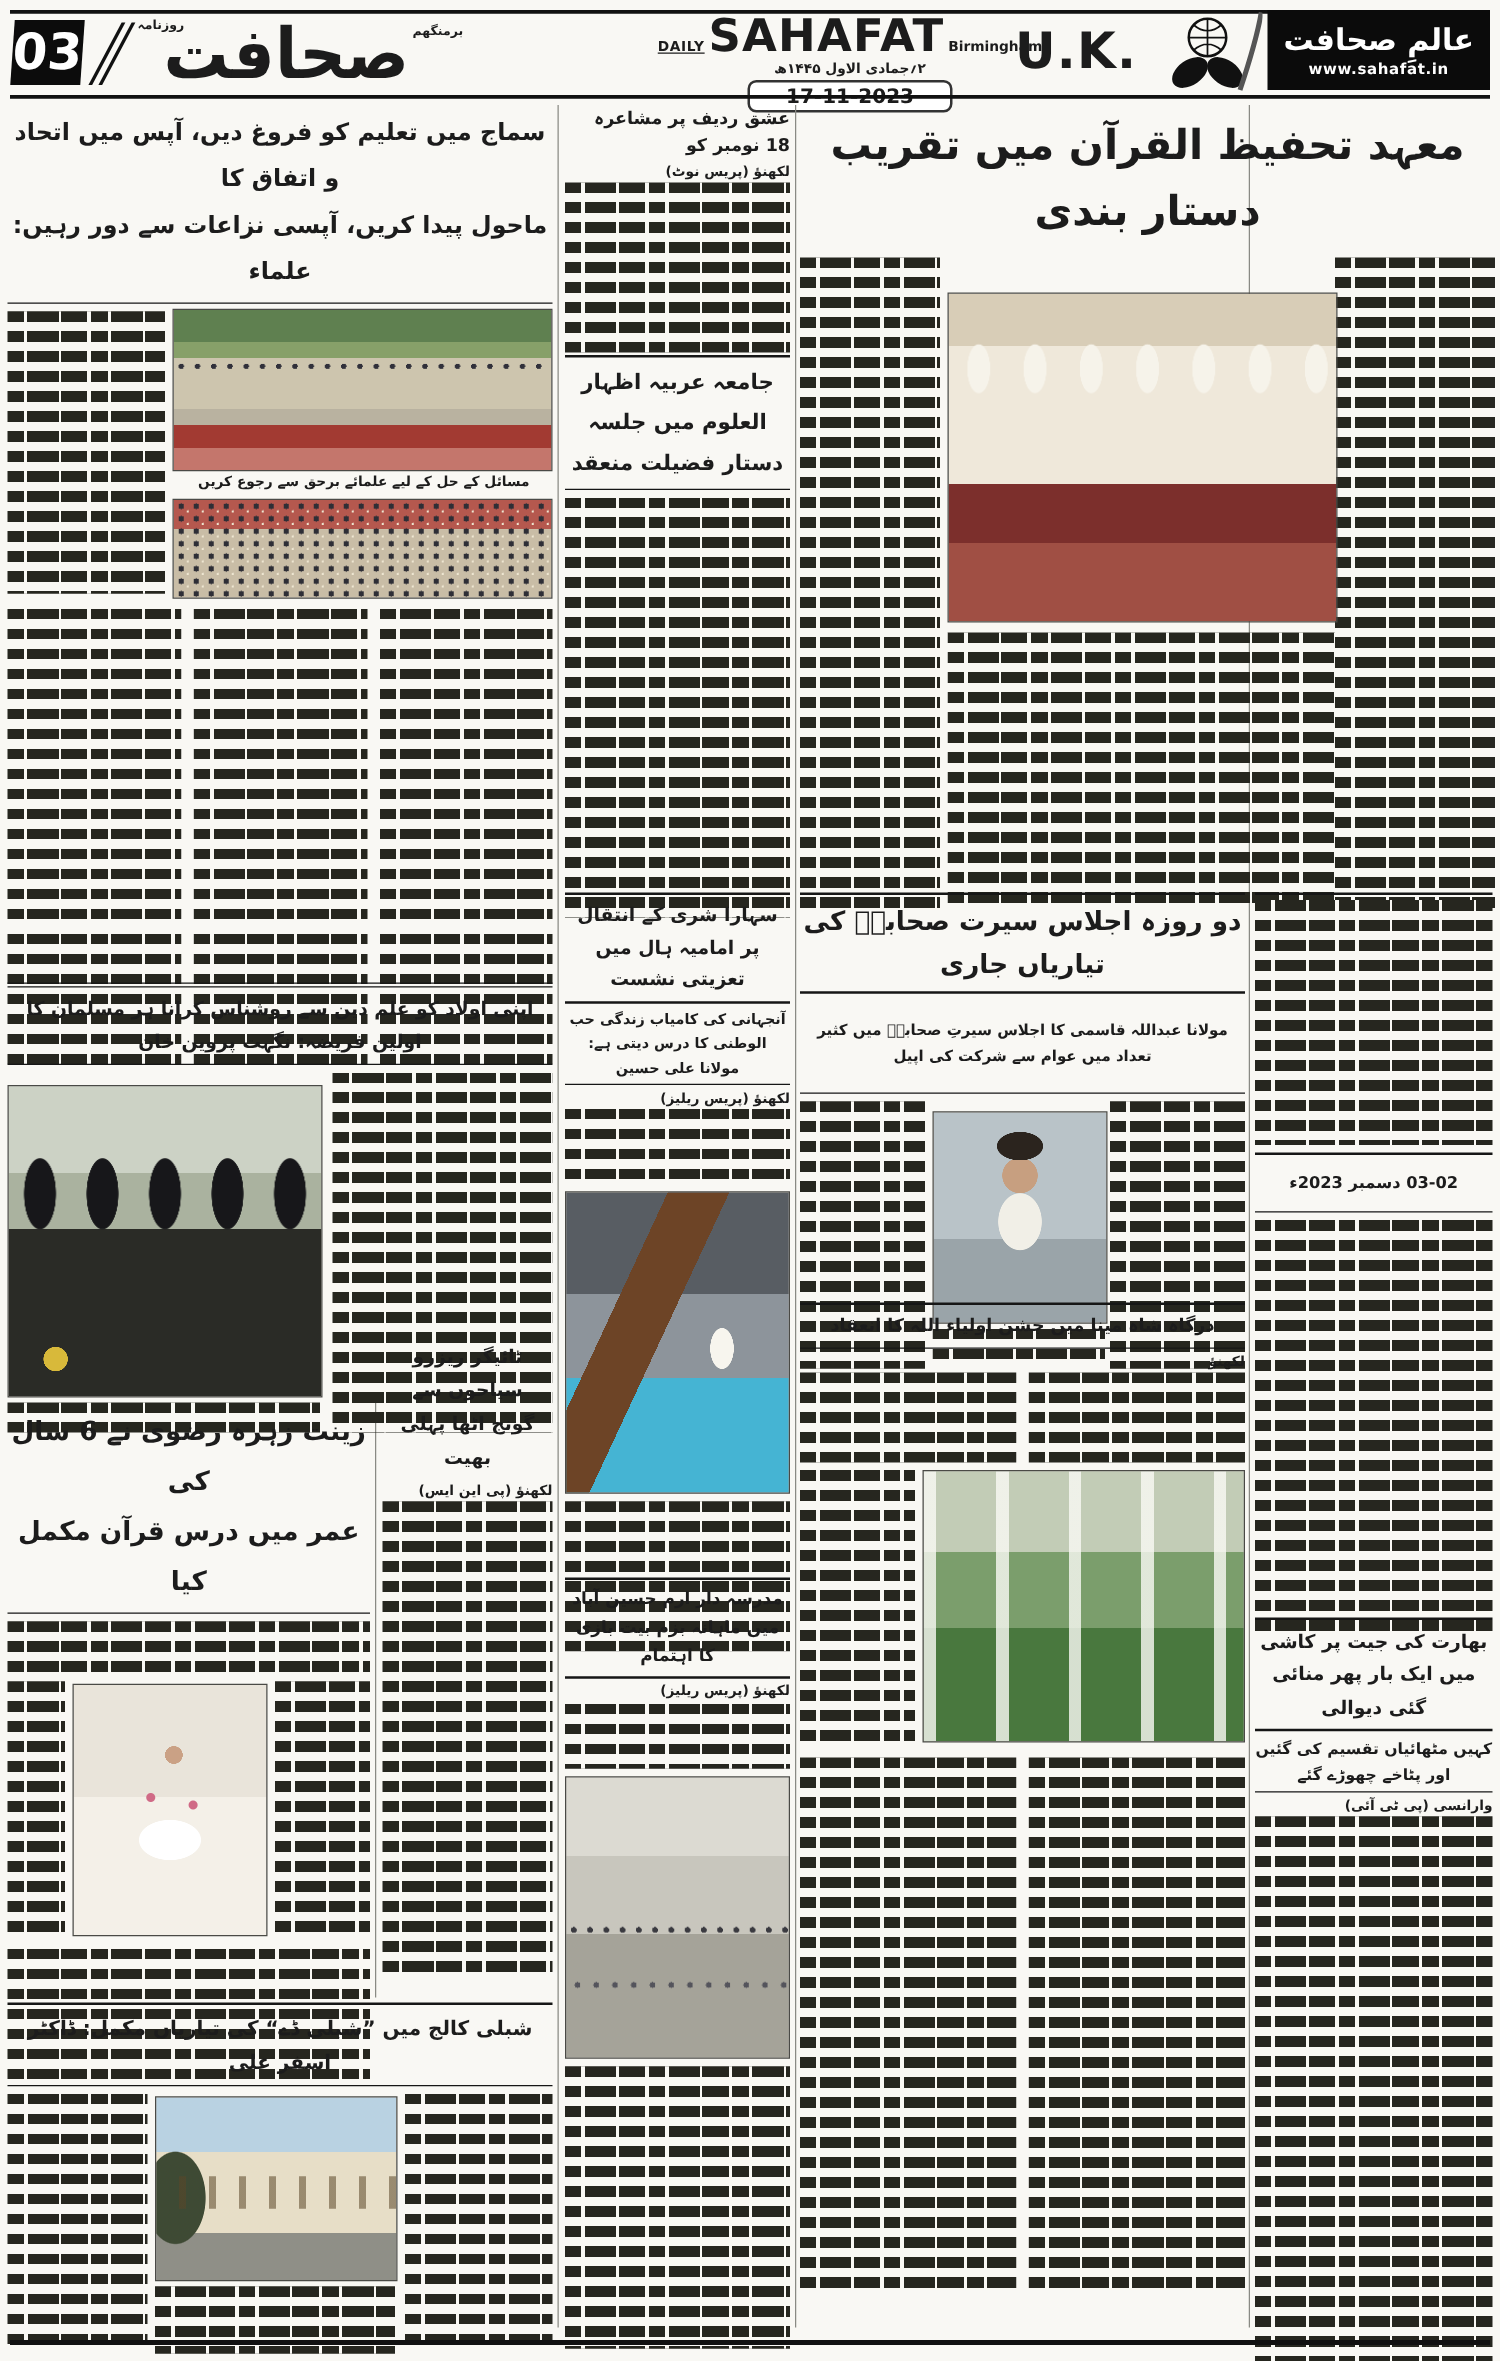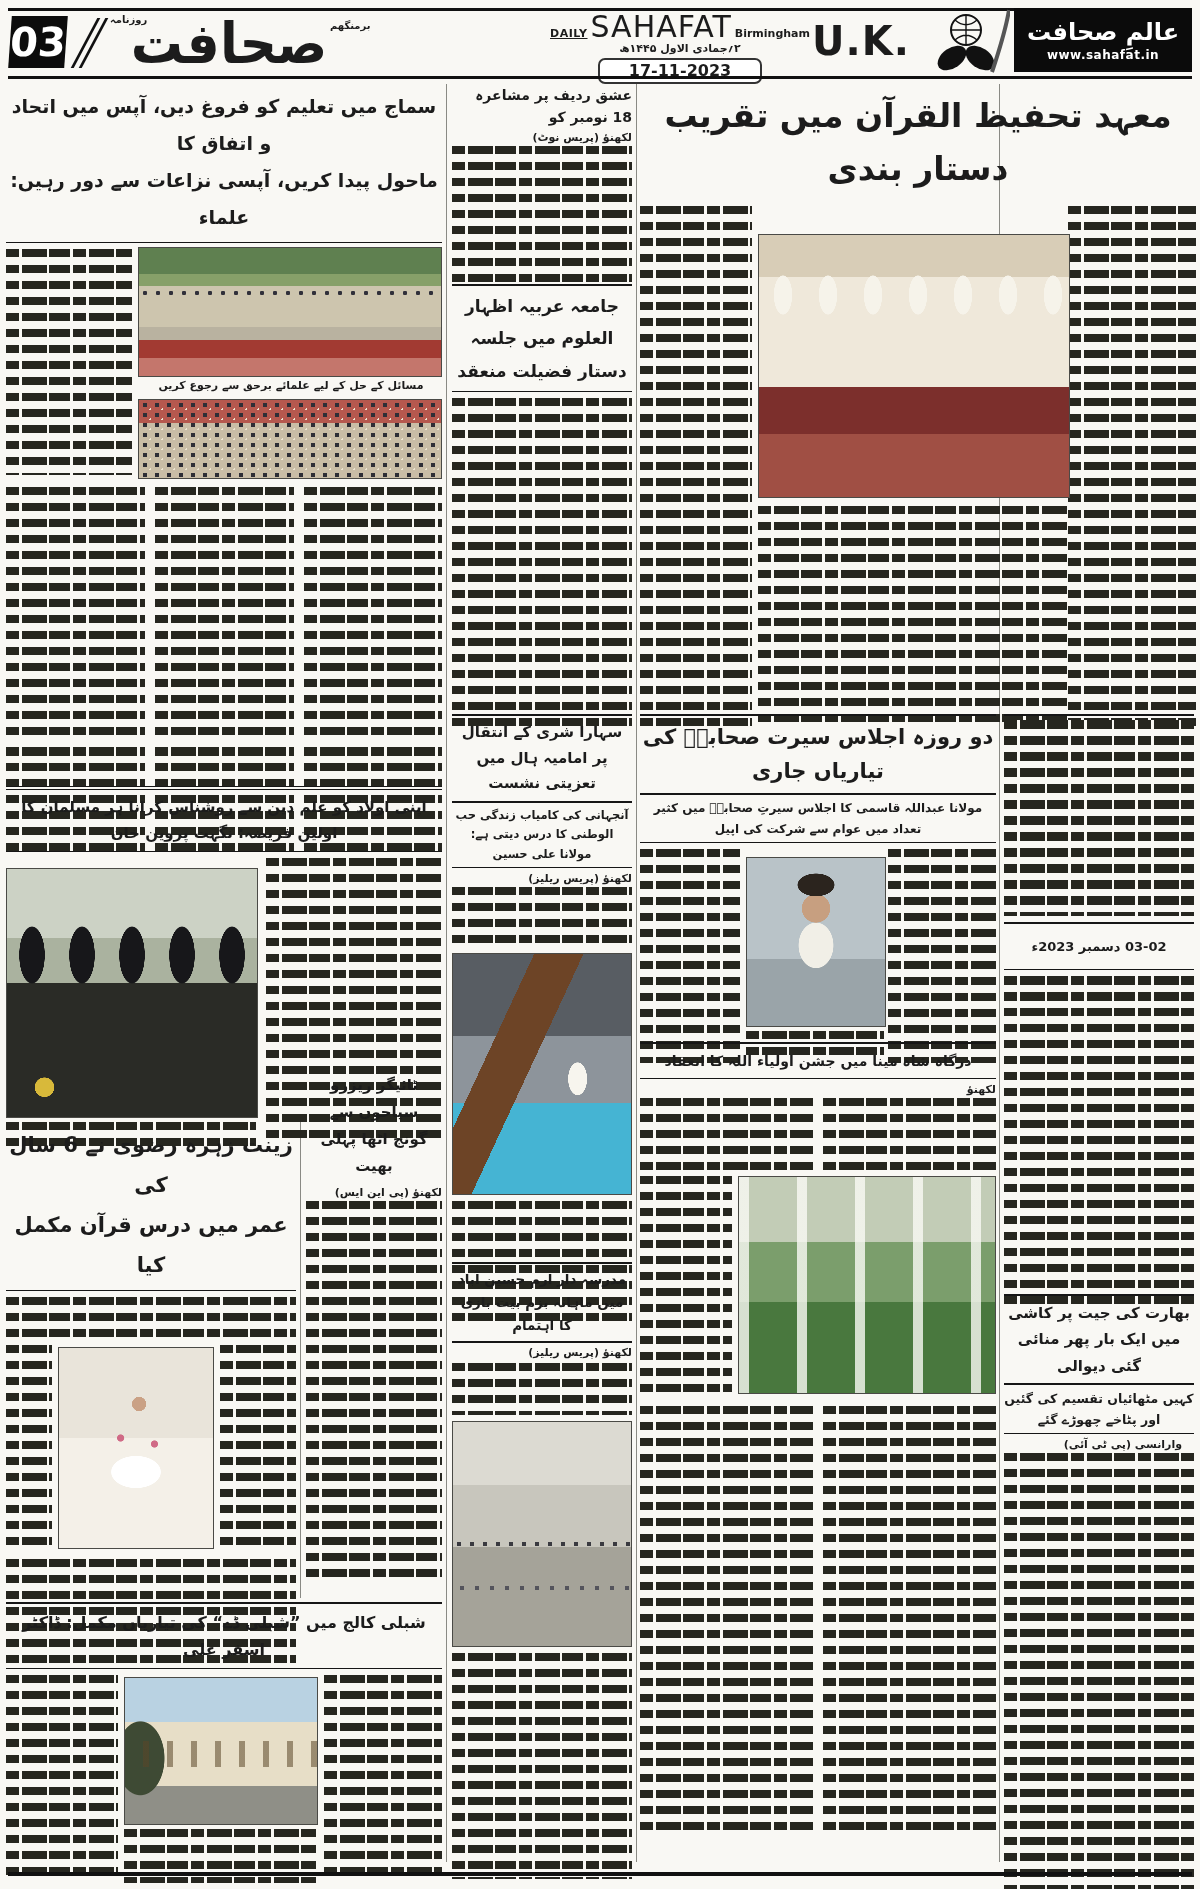--- a/index.html
+++ b/index.html
@@ -9,21 +9,21 @@
   .ur{direction:rtl;unicode-bidi:isolate;}
   .blackrule{background:#111;}
   .vrule{background:#8a8a84;width:1px;}
   
   .pageno{background:#0c0c0c;color:#fff;font-weight:bold;font-size:40px;display:flex;
           align-items:center;justify-content:center;transform:skewX(-4deg);}
   .slash{width:3px;background:#111;transform:skewX(-28deg);}
   .logo-ur{font-weight:bold;font-size:52px;letter-spacing:-2px;transform:scaleY(1.08);line-height:1;}
   .logo-mini{font-size:10px;font-weight:bold;}
   .daily-line{font-size:11px;font-weight:bold;letter-spacing:.5px;text-decoration:underline;}
-  .sahafat-en{font-size:30px;font-weight:normal;letter-spacing:1px;line-height:1;}
+  .sahafat-en{font-size:36px;font-weight:bold;letter-spacing:1px;line-height:1;}
   .bham{font-size:11px;font-weight:bold;}
   .hijri{font-size:11px;font-weight:bold;}
   .datebox{border:2px solid #333;border-radius:7px;font-weight:bold;font-size:16px;
            text-align:center;line-height:20px;background:#fff;}
   .uk{font-size:40px;font-weight:bold;letter-spacing:1px;}
   .brandbox{background:#0b0b0b;color:#fff;display:flex;flex-direction:column;
             align-items:center;justify-content:center;gap:2px;}
   .brand-ur{font-size:24px;font-weight:bold;}
   .brand-web{font-size:12px;font-weight:bold;letter-spacing:.5px;}
   
@@ -173,21 +173,21 @@
     <div class="tx" style="height:136px"></div>
   </div>
 
   <div class="abs" style="left:452px;top:284px;width:180px;height:426px">
     <div class="ur hl r-t r-b1" style="font-size:17px;line-height:1.9;padding:4px 0">جامعہ عربیہ اظہار العلوم میں جلسہ دستار فضیلت منعقد</div>
     <div class="tx" style="height:336px;margin-top:6px"></div>
   </div>
 
   <div class="abs" style="left:640px;top:714px;width:356px;height:324px;border-top:2px solid #161616">
     <div class="ur hl" style="font-size:21px;line-height:1.6;padding:5px 0">دو روزہ اجلاس سیرت صحابہؓ کی تیاریاں جاری</div>
-    <div class="ur subhead r-t r-b1" style="font-size:12px;padding:3px 2px">مولانا عبداللہ قاسمی کا اجلاس سیرتِ صحابہؓ میں کثیر تعداد میں عوام سے شرکت کی اپیل</div>
+    <div class="ur subhead r-t r-b1" style="font-size:12px;padding:19px 2px">مولانا عبداللہ قاسمی کا اجلاس سیرتِ صحابہؓ میں کثیر تعداد میں عوام سے شرکت کی اپیل</div>
     <div style="position:relative;height:218px;margin-top:6px">
       <div class="tx abs" style="right:0;top:0;width:108px;height:214px"></div>
       <div class="tx abs" style="left:0;top:0;width:100px;height:214px"></div>
       <div class="ph p-port" style="left:106px;top:8px;width:138px;height:168px"></div>
       <div class="tx abs" style="left:106px;top:182px;width:138px;height:32px"></div>
     </div>
   </div>
 
   <div class="abs" style="left:1004px;top:714px;width:190px;height:576px;border-top:2px solid #161616">
     <div class="tx" style="height:196px;margin-top:4px"></div>
@@ -257,21 +257,21 @@
     </div>
     <div style="display:flex;gap:10px;margin-top:8px">
       <div class="tx" style="width:173px;height:428px"></div>
       <div class="tx" style="width:173px;height:428px"></div>
     </div>
   </div>
 
   <div class="abs" style="left:1004px;top:1294px;width:190px;height:568px;border-top:2px solid #161616">
     <div class="ur hl" style="font-size:15px;line-height:1.75;padding:4px 0">بھارت کی جیت پر کاشی میں ایک بار پھر منائی گئی دیوالی</div>
     <div class="ur subhead r-t r-b1" style="font-size:12.5px;padding:3px 0">کہیں مٹھائیاں تقسیم کی گئیں اور پٹاخے چھوڑے گئے</div>
-    <div class="byline" style="margin:4px 12px 2px">وارانسی (پی ٹی آئی)</div>
+    <div class="byline" style="margin:4px 0 2px">وارانسی (پی ٹی آئی)</div>
     <div class="tx" style="height:440px"></div>
   </div>
 
   <div class="abs" style="left:6px;top:1602px;width:436px;height:260px;border-top:2px solid #161616">
     <div class="ur hl r-b1" style="font-size:16px;line-height:1.7;padding:5px 0">شبلی کالج میں ”شبلی ڈے“ کی تیاریاں مکمل: ڈاکٹر اسفر علی</div>
     <div style="position:relative;height:212px;margin-top:6px">
       <div class="tx abs" style="right:0;top:0;width:118px;height:208px"></div>
       <div class="ph p-college" style="left:118px;top:2px;width:192px;height:146px"></div>
       <div class="tx abs" style="left:118px;top:154px;width:192px;height:54px"></div>
       <div class="tx abs" style="left:0;top:0;width:112px;height:208px"></div>

